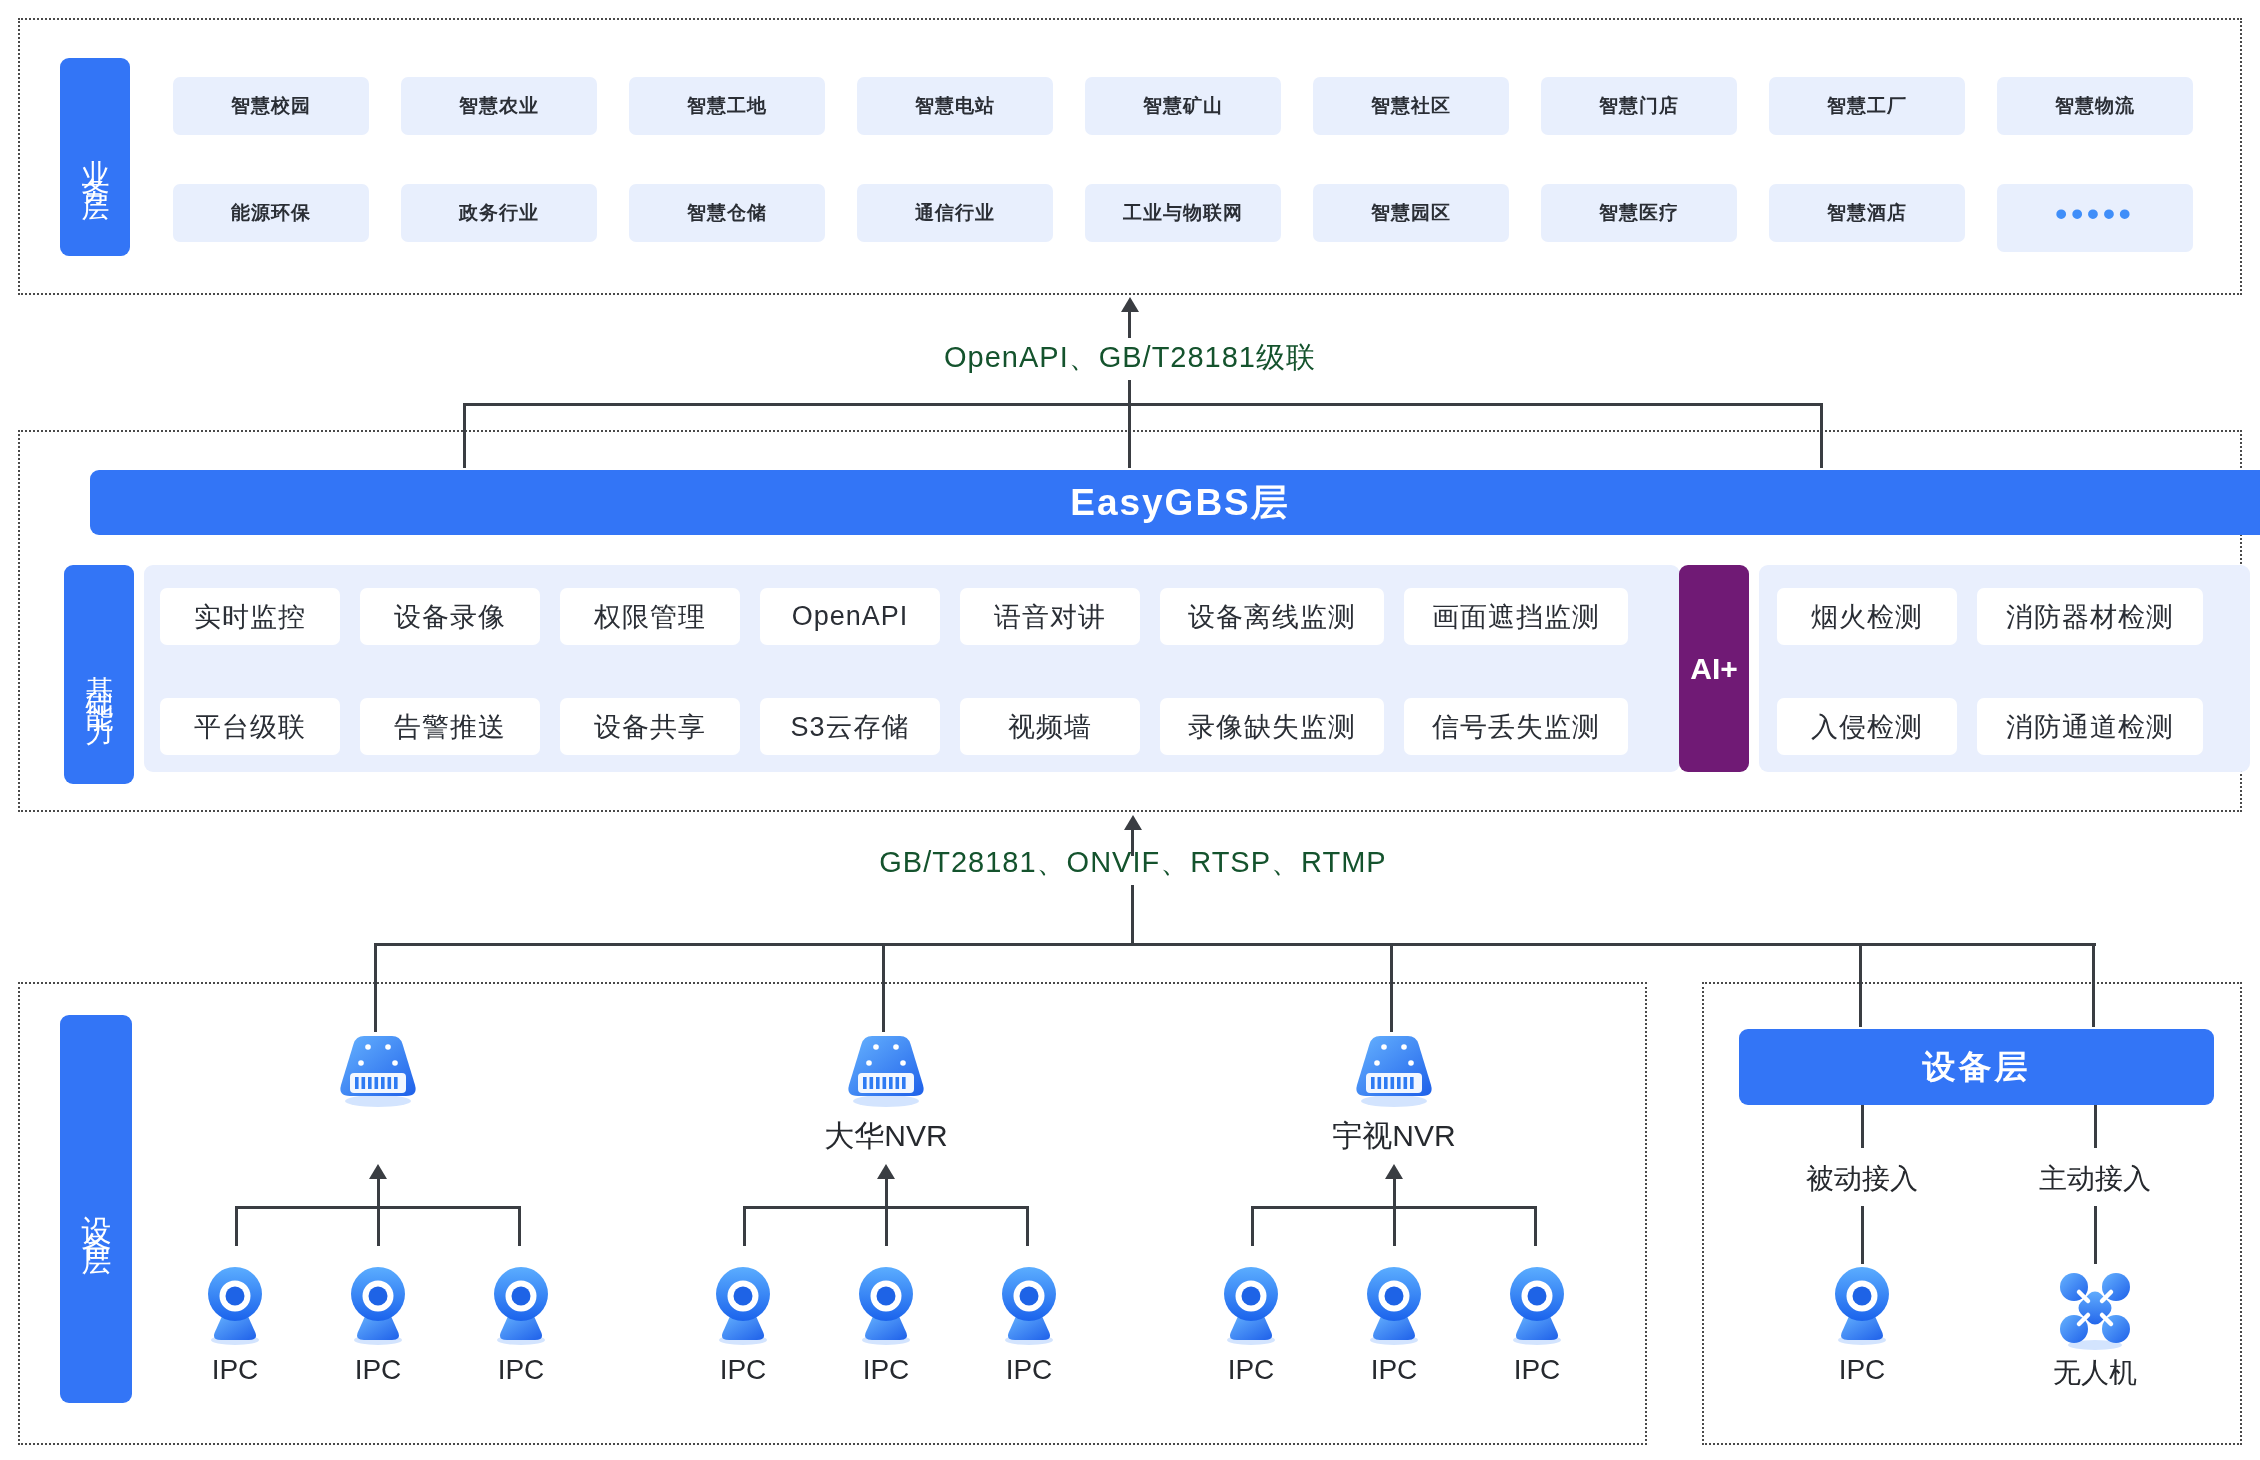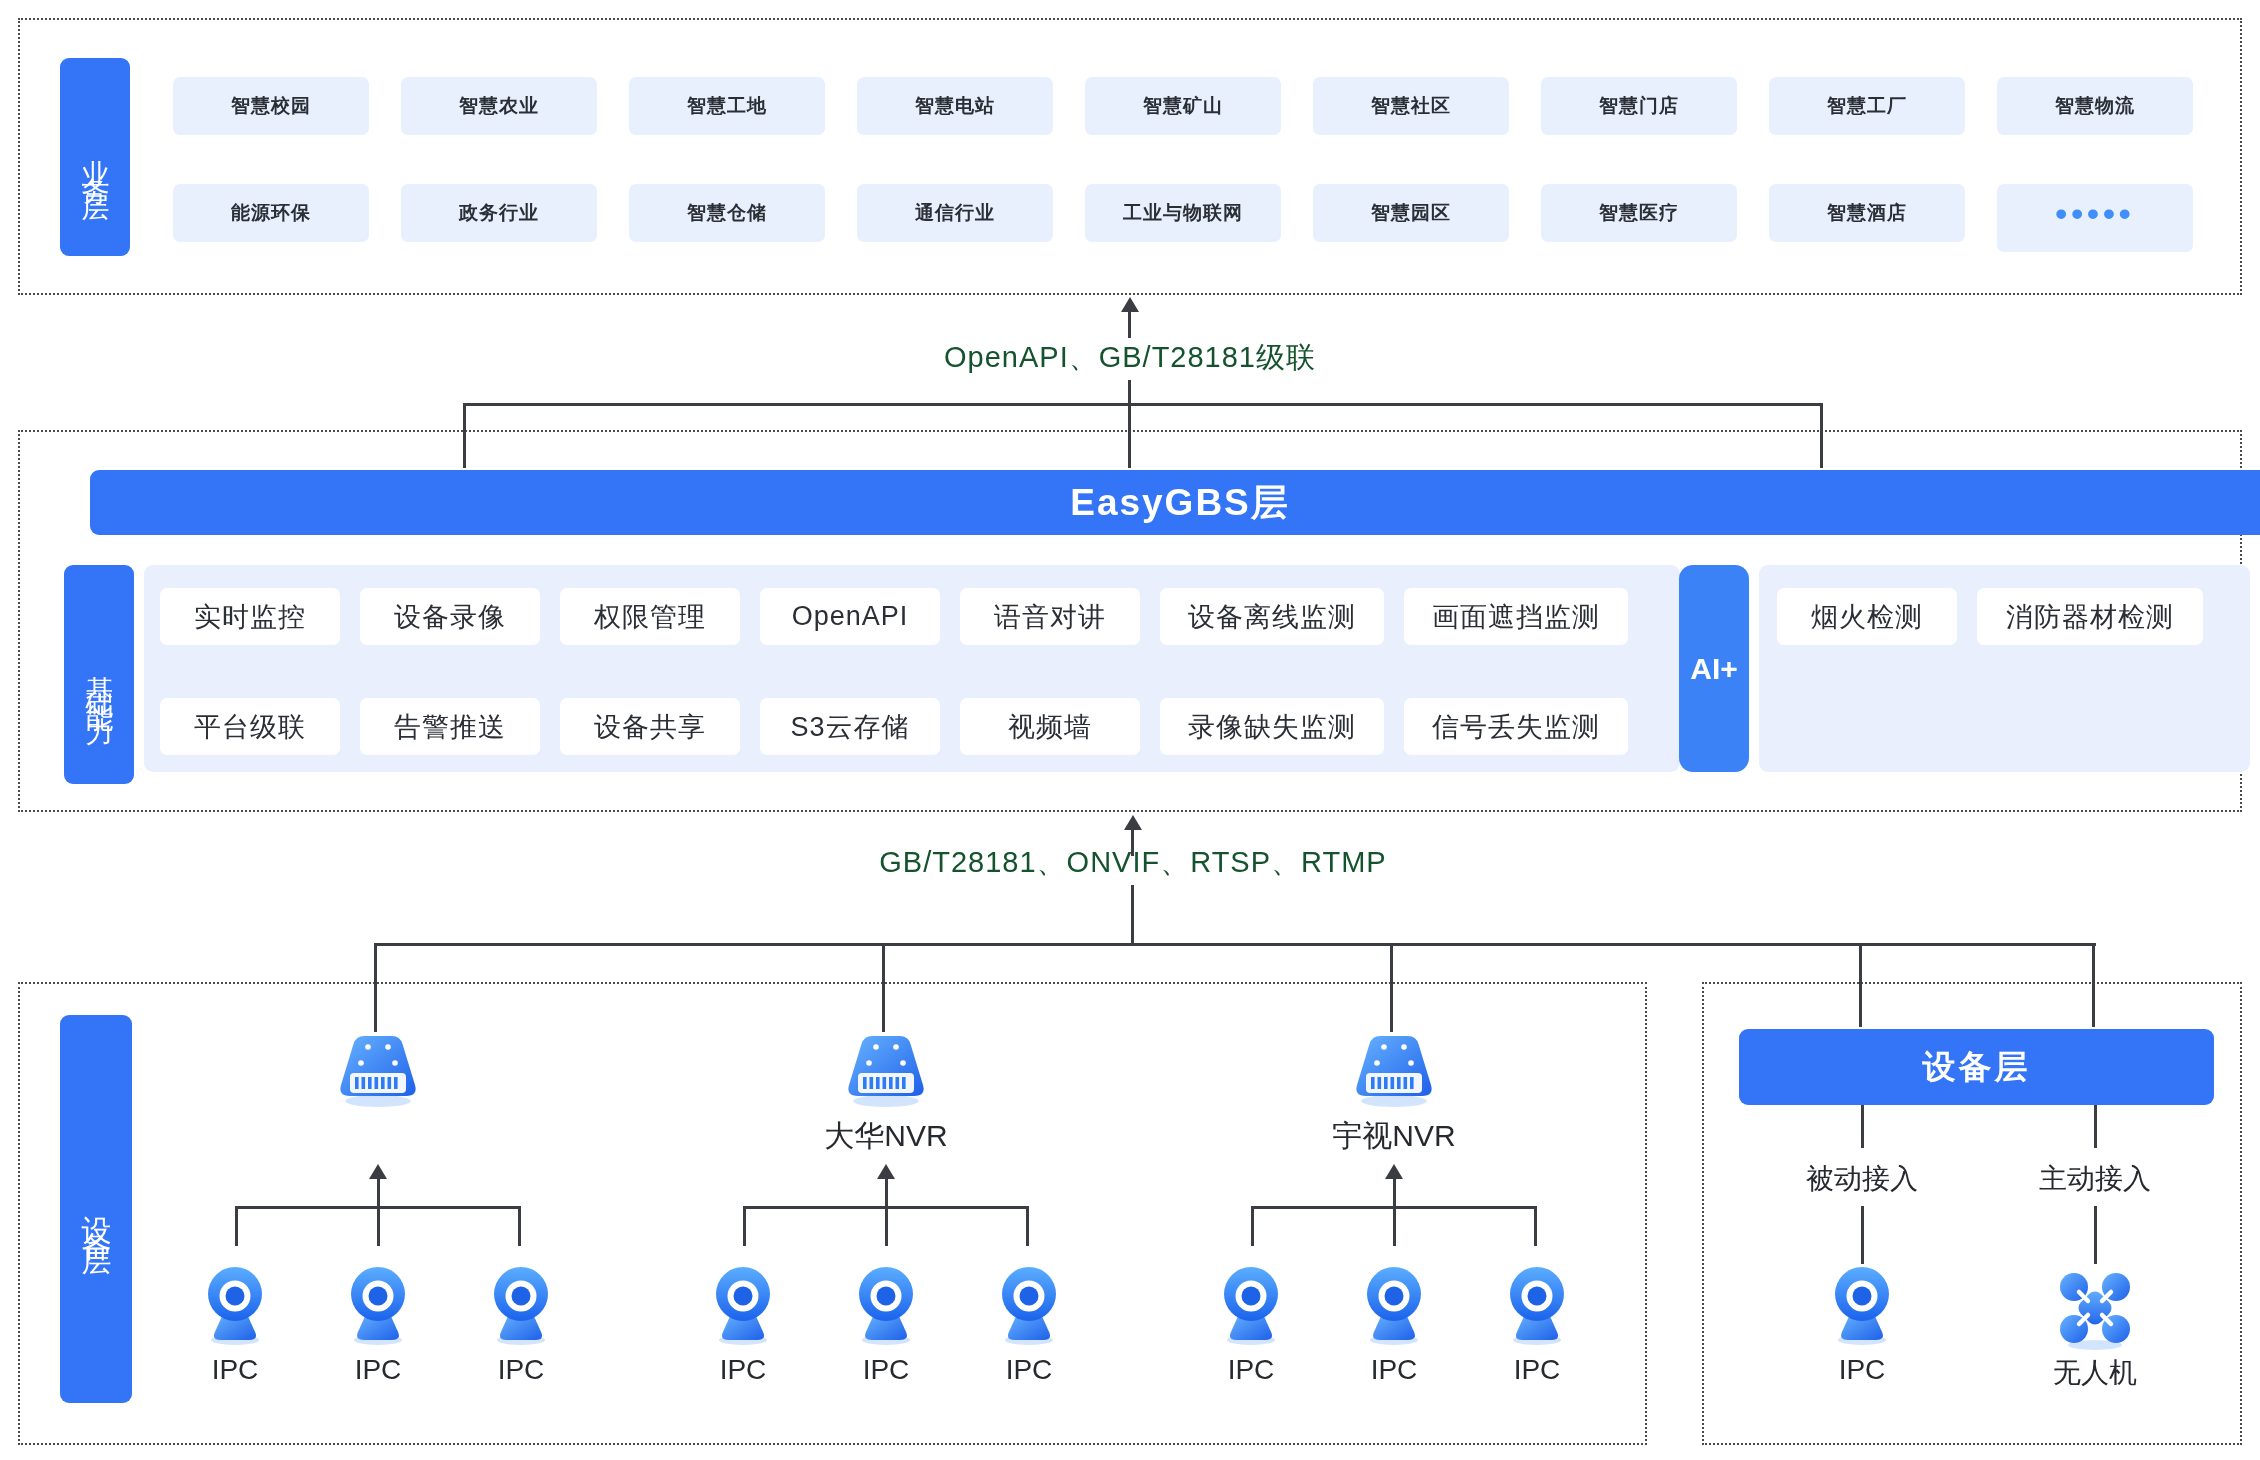--- a/index.html
+++ b/index.html
@@ -31,21 +31,21 @@
   }
   .panel{position:absolute;background:#E9EFFD;border-radius:9px;padding-left:28px;}
   .caprow{position:absolute;display:flex;gap:20px;}
   .wchip{
     background:#ffffff;border-radius:7px;height:57px;
     display:flex;align-items:center;justify-content:center;
     font-size:27px;font-weight:500;color:#2A2E35;letter-spacing:1px;
   }
   .w180{width:180px;} .w224{width:224px;} .w226{width:226px;}
   .aibox{
-    position:absolute;background:#3b82f6;border-radius:14px;color:#fff;
+    position:absolute;background:#701a75;border-radius:9px;color:#fff;
     display:flex;align-items:center;justify-content:center;font-size:30px;font-weight:600;
   }
   .line{position:absolute;background:#3A3D42;}
   .alabel{
     position:absolute;text-align:center;font-size:29px;font-weight:500;color:#14532d;
     letter-spacing:1px;
   }
   .arrowhead-up{
     position:absolute;width:0;height:0;
     border-left:9px solid transparent;border-right:9px solid transparent;
@@ -122,20 +122,24 @@
         <div class="wchip w224">信号丢失监测</div>
       </div>
     </div>
 
     <div class="aibox" style="left:1659px;top:133px;width:70px;height:207px;">AI+</div>
 
     <div class="panel" style="left:1739px;top:133px;width:463px;height:207px;">
       <div class="caprow" style="left:18px;top:23px;">
         <div class="wchip w180">烟火检测</div>
         <div class="wchip w226">消防器材检测</div>
+      </div>
+      <div class="caprow" style="left:18px;top:133px;">
+        <div class="wchip w180">入侵检测</div>
+        <div class="wchip w226">消防通道检测</div>
       </div>
     </div>
   </div>
 
   <div class="dashed" style="left:18px;top:982px;width:1629px;height:463px;">
     <div class="vlabel" style="left:40px;top:31px;width:72px;height:374px;letter-spacing:16px;padding-top:14px;font-size:30px;">设备层</div>
 
     <div class="group" style="left:158px;top:0;">
       <span class="icon" style="left:154px;top:48px;">
         <svg width="92" height="78" viewBox="0 0 92 78">

